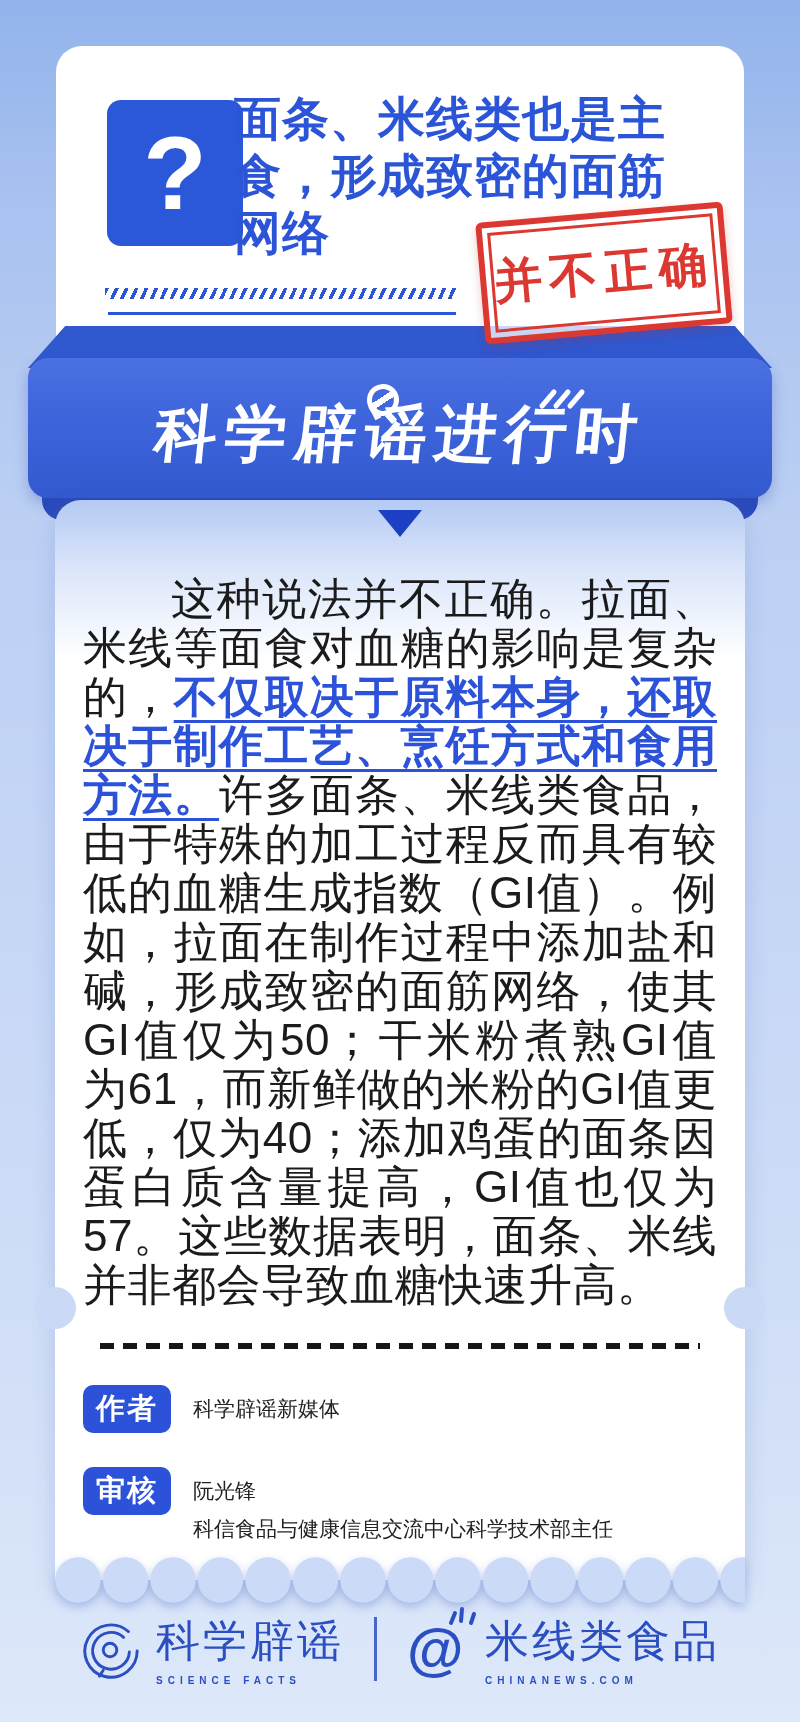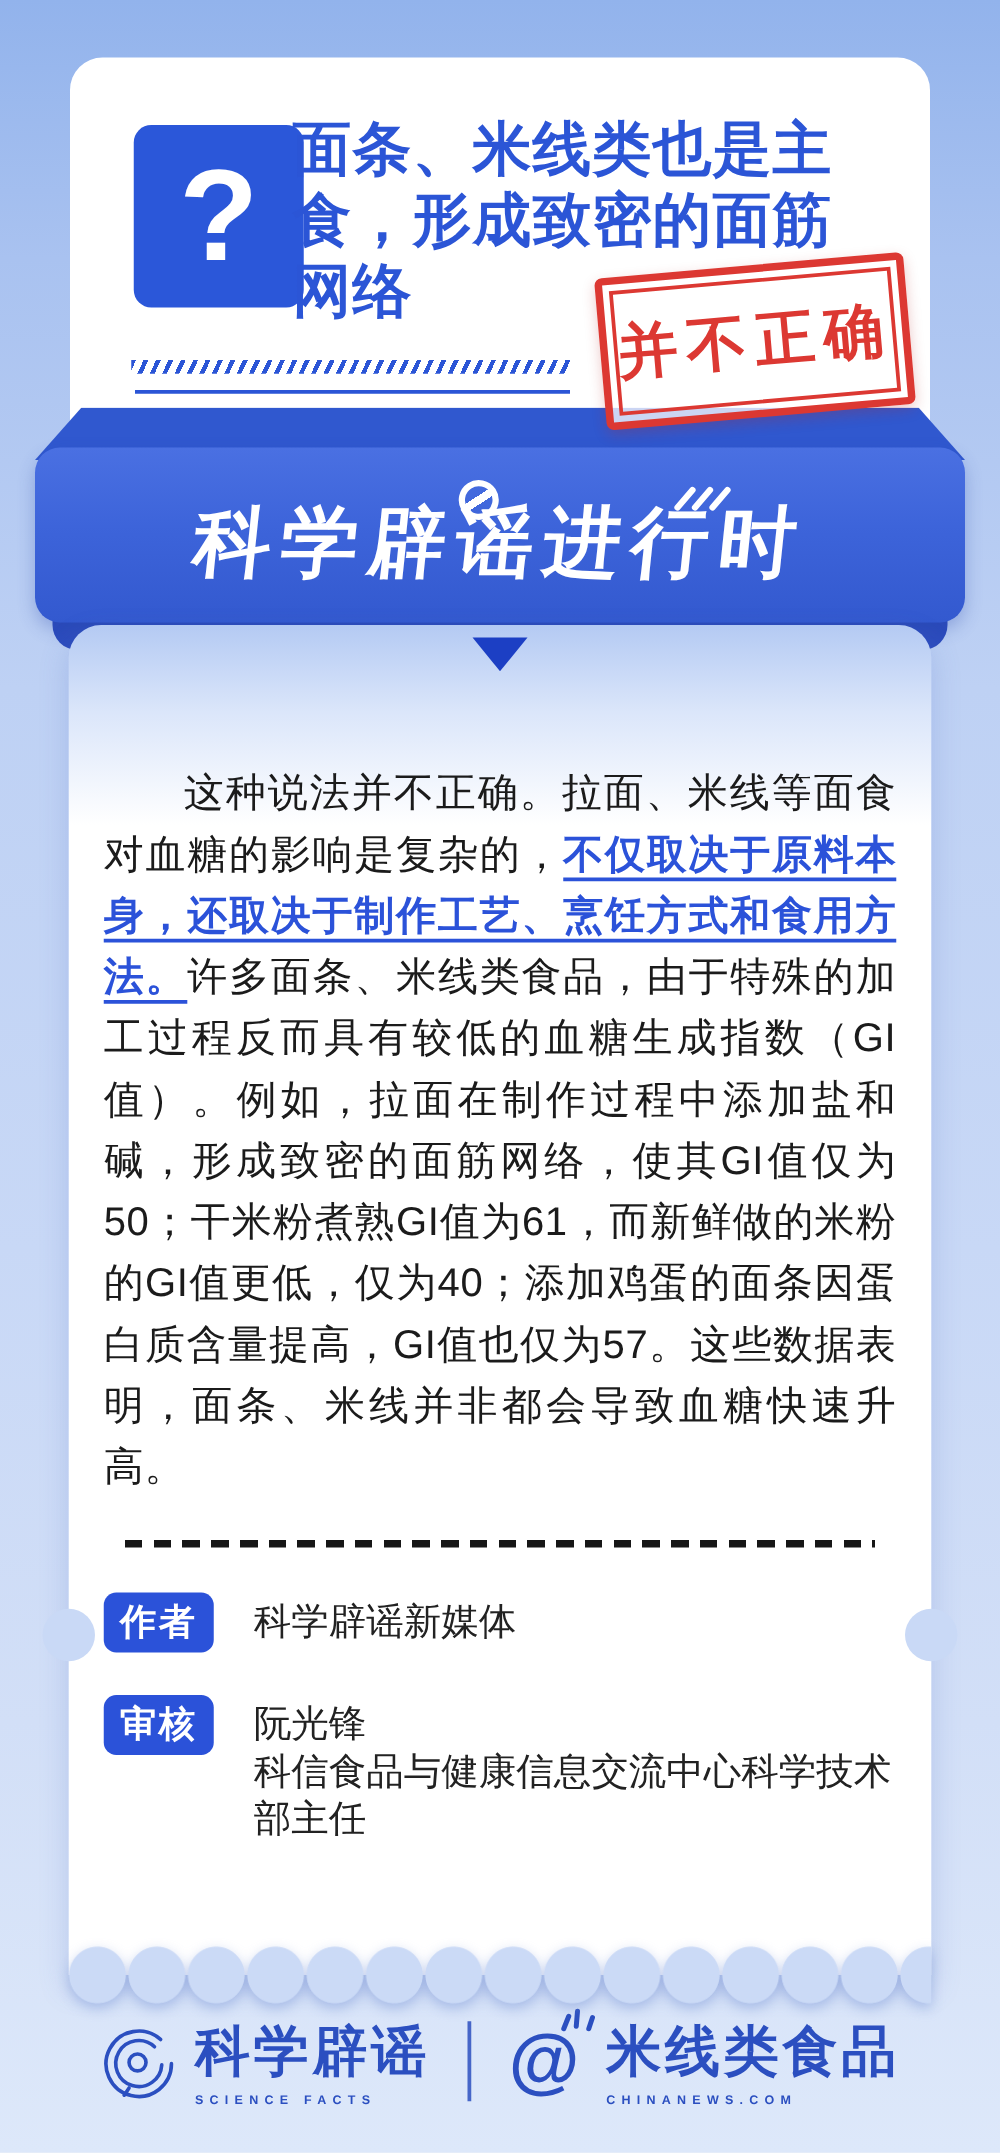--- a/index.html
+++ b/index.html
@@ -72,21 +72,21 @@
     position:absolute;left:55px;top:500px;width:690px;height:1080px;z-index:4;
     background:linear-gradient(180deg,#b4caf3 0%,#dbe6fa 70px,#ffffff 160px);
     border-radius:26px 26px 0 0;box-shadow:0 10px 22px rgba(90,120,200,0.25);
   }
   .down-triangle{
     position:absolute;left:323px;top:10px;width:0;height:0;
     border-left:22px solid transparent;border-right:22px solid transparent;
     border-top:27px solid #1c3fc4;
   }
   .article{
-    padding:74px 28px 0 28px;color:#1b1b1b;font-size:32px;line-height:49px;letter-spacing:0.5px;margin-top:36px;
+    padding:74px 28px 0 28px;color:#1b1b1b;font-size:44px;line-height:49px;letter-spacing:0.5px;
   }
   .article p{margin:0;text-indent:2em;text-align:justify;}
   .article p + p{margin-top:42px;}
   .hl{
     color:#2b52d9;text-decoration:underline;text-underline-offset:8px;
     text-decoration-thickness:2.5px;font-weight:700;
   }
   .dash-divider{
     margin:34px auto 0 auto;width:600px;height:6px;
     background:repeating-linear-gradient(90deg,#161616 0 14px,transparent 14px 23px);
@@ -97,35 +97,35 @@
   .notch.left{left:-21px;}
   .notch.right{right:-21px;}
   .credits{padding:36px 28px 0 28px;}
   .credit-row{display:flex;align-items:flex-start;margin-top:34px;}
   .credit-row:first-child{margin-top:0;font-family:Liberation Serif, serif;}
   .credit-badge{
     flex:0 0 auto;width:88px;height:48px;background:#2b52d9;border-radius:10px;
     color:#fff;font-size:29px;font-weight:700;letter-spacing:2px;
     display:flex;align-items:center;justify-content:center;margin-right:22px;
   }
-  .credit-text{font-size:30px;line-height:38px;color:#222;padding-top:5px;margin-left:10px;}
+  .credit-text{font-size:21px;line-height:38px;color:#222;padding-top:5px;}
   .scallops{
     position:absolute;left:0;right:0;bottom:-23px;height:46px;pointer-events:none;
     background-image:radial-gradient(circle 23px at 23px 23px,#cbdaf6 97%,transparent 100%);
     background-size:47.5px 46px;background-repeat:repeat-x;
     filter:drop-shadow(0 4px 5px rgba(110,140,210,0.45));
   }
   
   .footer{
     position:absolute;left:0;right:0;top:1594px;height:110px;z-index:1;
     display:flex;align-items:center;justify-content:center;gap:30px;color:#2b4fc0;
   }
   .logo-group{display:flex;align-items:center;gap:14px;}
   .logo-texts{display:flex;flex-direction:column;align-items:flex-start;}
-  .logo-cn{font-size:44px;font-weight:700;letter-spacing:3px;white-space:nowrap;}
+  .logo-cn{font-size:44px;font-weight:400;letter-spacing:3px;white-space:nowrap;}
   .logo-en{font-size:10px;font-weight:700;letter-spacing:5px;margin-top:4px;white-space:nowrap;}
   .footer-divider{width:3px;height:64px;background:#2b4fc0;opacity:0.85;}
   .at-icon{position:relative;width:64px;height:64px;}
   .at-glyph{font-size:58px;font-weight:900;line-height:64px;}
   .rays{position:absolute;right:-6px;top:-12px;}
 </style>
 </head>
 <body>
 
 <div class="stage">

